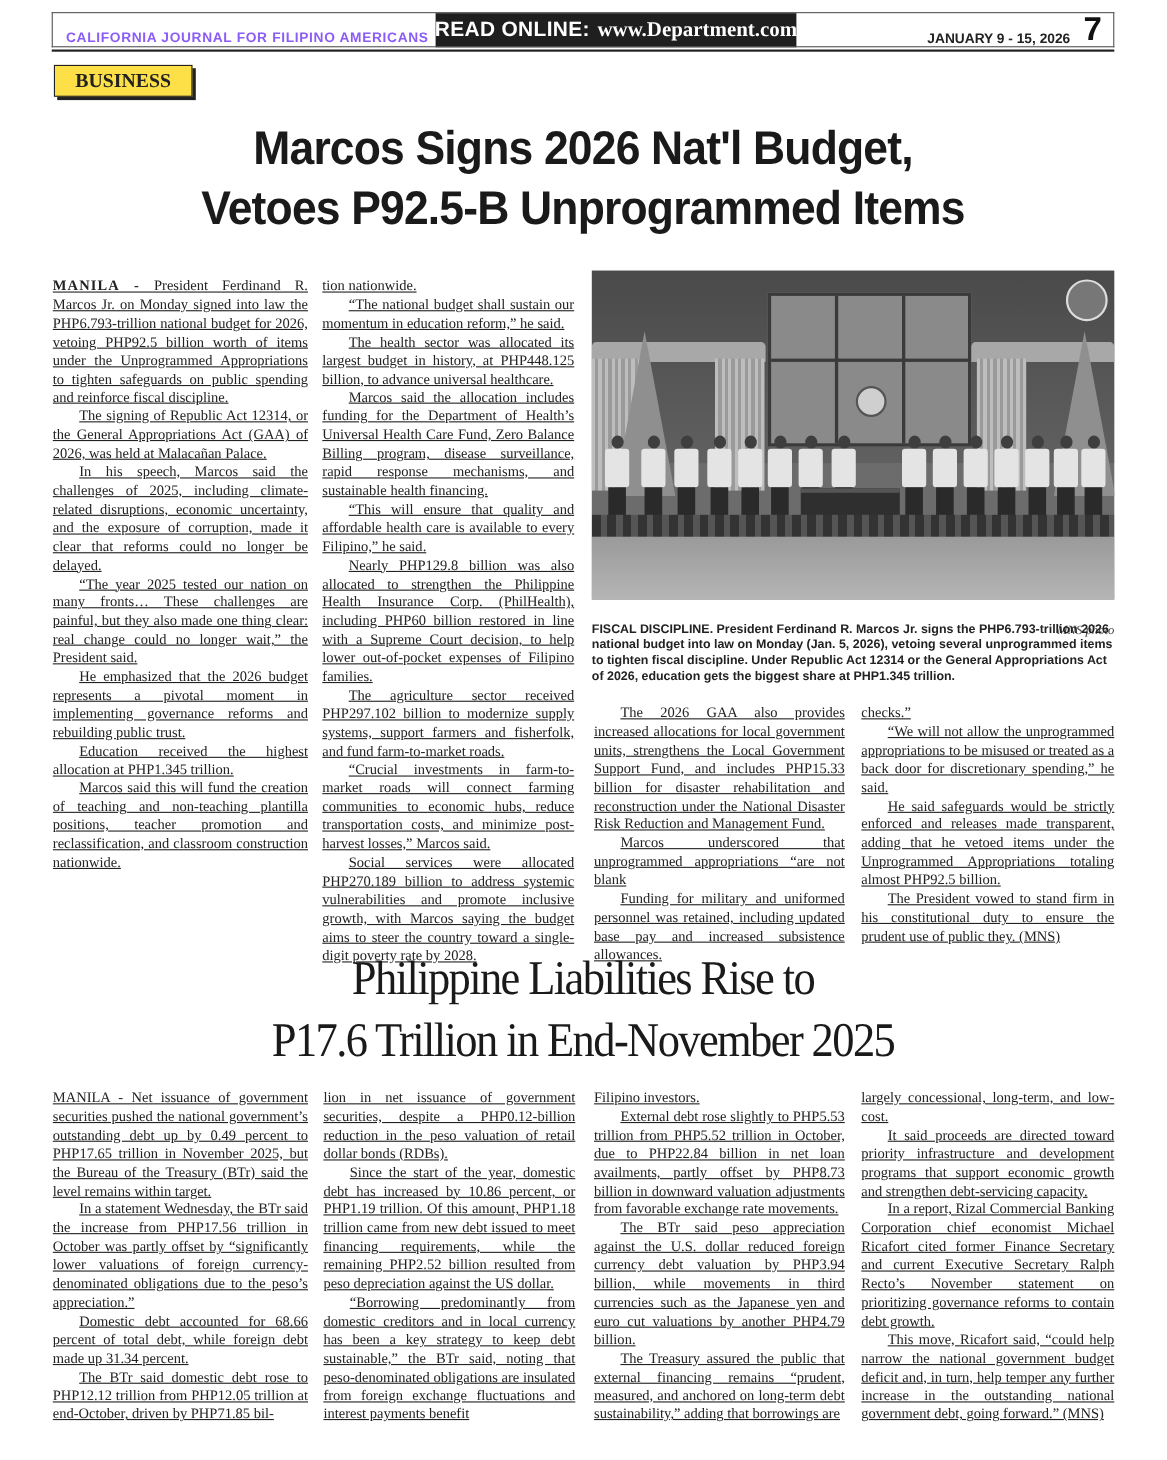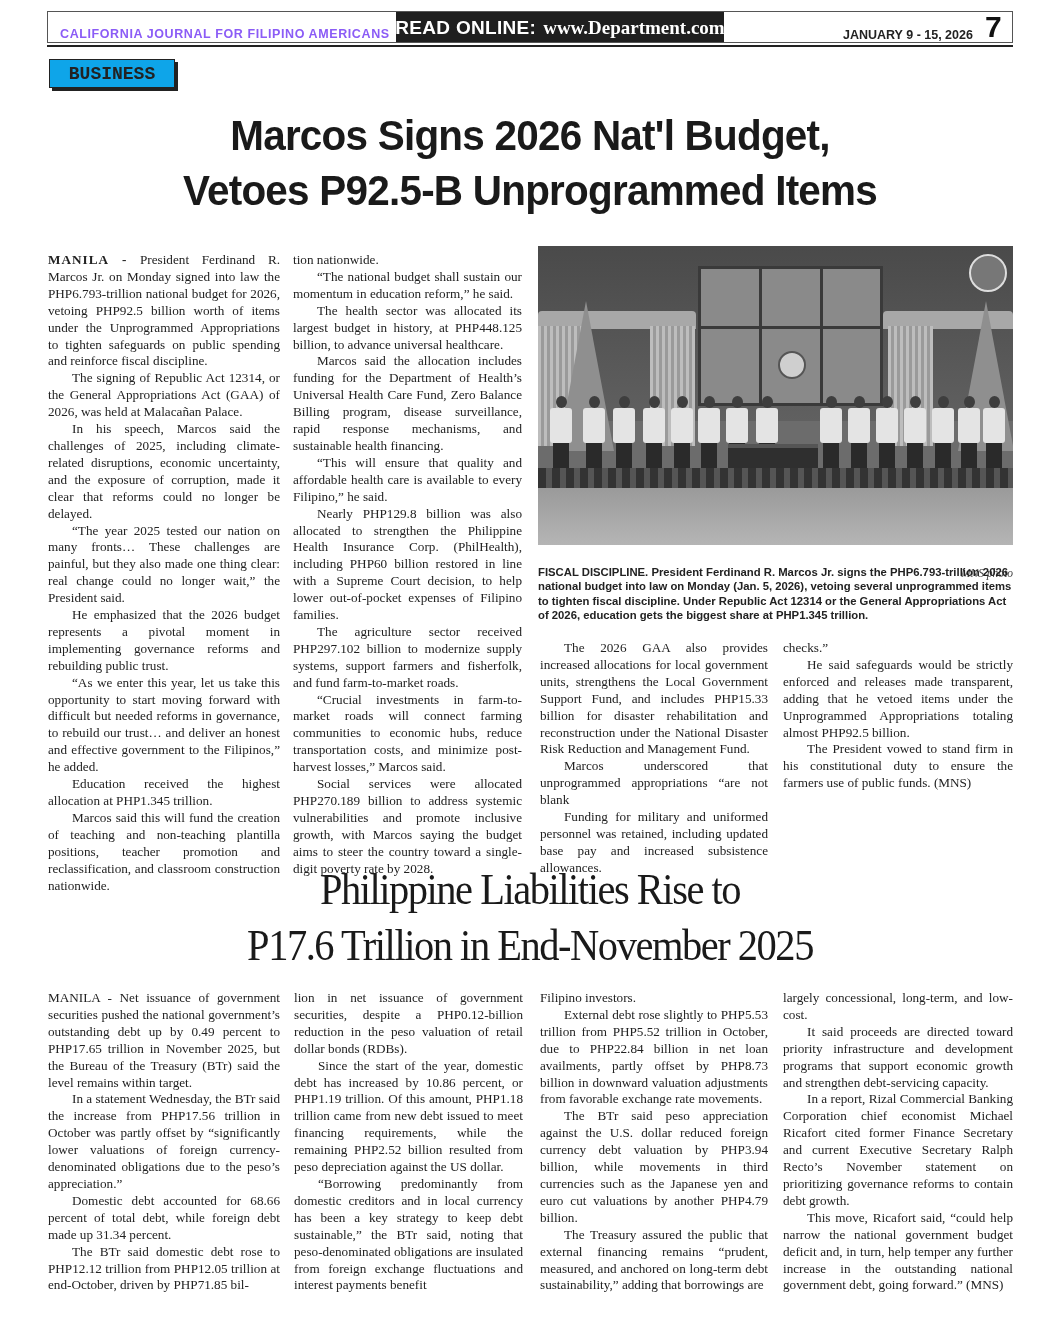--- a/index.html
+++ b/index.html
@@ -31,38 +31,38 @@
     font-family: "Liberation Sans", sans-serif; font-weight: bold; font-size: 12.5px; color: #222;
   }
   .page-num {
     position: absolute; left: 937px; top: -2px;
     font-family: "Liberation Sans", sans-serif; font-weight: bold; font-size: 30px; color: #111;
   }
 
   
   .section-tag {
     position: absolute; left: 49px; top: 59px; width: 126px; height: 29px;
-    border: 1.5px solid #222; background: #0ea5e9; box-sizing: border-box;
+    border: 1.5px solid #222; background: #fde047; box-sizing: border-box;
     box-shadow: 3px 3px 0 #222;
     display: flex; align-items: center; justify-content: center;
-    font-family: Liberation Mono, monospace; font-weight: bold; font-size: 18px; color: #222;
+    font-family: Liberation Serif, serif; font-weight: bold; font-size: 18px; color: #222;
   }
 
   
   .headline1 {
     position: absolute; left: 47px; top: 108px; width: 966px; text-align: center;
     font-family: "Liberation Sans", sans-serif; font-weight: bold; font-size: 43px;
     line-height: 55px; letter-spacing: -0.8px; color: #1a1a1a;
     transform: scaleX(0.94); transform-origin: center top;
   }
 
   
   .col {
     position: absolute; font-family: "Liberation Serif", serif; font-size: 13.2px;
-    line-height: 16.9px; text-align: justify; color: #222;
+    line-height: 16.9px; text-align: justify; color: #222; text-decoration: underline;
   }
   .col p { margin: 0; text-indent: 24px; }
   .col p.first { text-indent: 0; }
   .col p.noindent { text-indent: 0; }
   .dateline { font-weight: bold; letter-spacing: 1px; }
 
   .a1c1 { left: 48px; top: 252px; width: 232px; }
   .a1c2 { left: 293px; top: 252px; width: 229px; }
   .a1c3 { left: 540px; top: 640px; width: 228px; }
   .a1c4 { left: 783px; top: 640px; width: 230px; }
@@ -133,21 +133,20 @@
   <span>Marcos Signs 2026 Nat'l Budget,</span><br>
   <span>Vetoes P92.5-B Unprogrammed Items</span>
 </h1>
 
 <div class="col a1c1">
   <p class="first"><span class="dateline">MANILA -</span><span> President Ferdinand R. Marcos Jr. on Monday signed into law the PHP6.793-trillion national budget for 2026, vetoing PHP92.5 billion worth of items under the Unprogrammed Appropriations to tighten safeguards on public spending and reinforce fiscal discipline.</span></p>
   <p>The signing of Republic Act 12314, or the General Appropriations Act (GAA) of 2026, was held at Malacañan Palace.</p>
   <p>In his speech, Marcos said the challenges of 2025, including climate-related disruptions, economic uncertainty, and the exposure of corruption, made it clear that reforms could no longer be delayed.</p>
   <p>“The year 2025 tested our nation on many fronts… These challenges are painful, but they also made one thing clear: real change could no longer wait,” the President said.</p>
   <p>He emphasized that the 2026 budget represents a pivotal moment in implementing governance reforms and rebuilding public trust.</p>
-  <p>“As we enter this year, let us take this opportunity to start moving forward with difficult but needed reforms in governance, to rebuild our trust… and deliver an honest and effective government to the Filipinos,” he added.</p>
   <p>Education received the highest allocation at PHP1.345 trillion.</p>
   <p style="height:84px;overflow:hidden;">Marcos said this will fund the creation of teaching and non-teaching plantilla positions, teacher promotion and reclassification, and classroom construction nationwide.</p>
 </div>
 
 <div class="col a1c2">
   <p class="noindent">tion nationwide.</p>
   <p>“The national budget shall sustain our momentum in education reform,” he said.</p>
   <p>The health sector was allocated its largest budget in history, at PHP448.125 billion, to advance universal healthcare.</p>
   <p>Marcos said the allocation includes funding for the Department of Health’s Universal Health Care Fund, Zero Balance Billing program, disease surveillance, rapid response mechanisms, and sustainable health financing.</p>
   <p>“This will ensure that quality and affordable health care is available to every Filipino,” he said.</p>
@@ -256,22 +255,23 @@
 <div class="caption">FISCAL DISCIPLINE. President Ferdinand R. Marcos Jr. signs the PHP6.793-trillion 2026 national budget into law on Monday (Jan. 5, 2026), vetoing several unprogrammed items to tighten fiscal discipline. Under Republic Act 12314 or the General Appropriations Act of 2026, education gets the biggest share at PHP1.345 trillion.</div>
 
 <div class="col a1c3">
   <p>The 2026 GAA also provides increased allocations for local government units, strengthens the Local Government Support Fund, and includes PHP15.33 billion for disaster rehabilitation and reconstruction under the National Disaster Risk Reduction and Management Fund.</p>
   <p>Marcos underscored that unprogrammed appropriations “are not blank</p>
   <p>Funding for military and uniformed personnel was retained, including updated base pay and increased subsistence allowances.</p>
 </div>
 
 <div class="col a1c4">
   <p class="noindent">checks.”</p>
+  <p>“We will not allow the unprogrammed appropriations to be misused or treated as a back door for discretionary spending,” he said.</p>
   <p>He said safeguards would be strictly enforced and releases made transparent, adding that he vetoed items under the Unprogrammed Appropriations totaling almost PHP92.5 billion.</p>
-  <p>The President vowed to stand firm in his constitutional duty to ensure the farmers use of public funds. (MNS)</p>
+  <p>The President vowed to stand firm in his constitutional duty to ensure the prudent use of public they. (MNS)</p>
 </div>
 
 <h1 class="headline2" style="margin:0;">
   <span>Philippine Liabilities Rise to</span><br>
   <span>P17.6 Trillion in End-November 2025</span>
 </h1>
 
 <div class="col a2c1">
   <p class="first">MANILA - Net issuance of government securities pushed the national government’s outstanding debt up by 0.49 percent to PHP17.65 trillion in November 2025, but the Bureau of the Treasury (BTr) said the level remains within target.</p>
   <p>In a statement Wednesday, the BTr said the increase from PHP17.56 trillion in October was partly offset by “significantly lower valuations of foreign currency-denominated obligations due to the peso’s appreciation.”</p>

